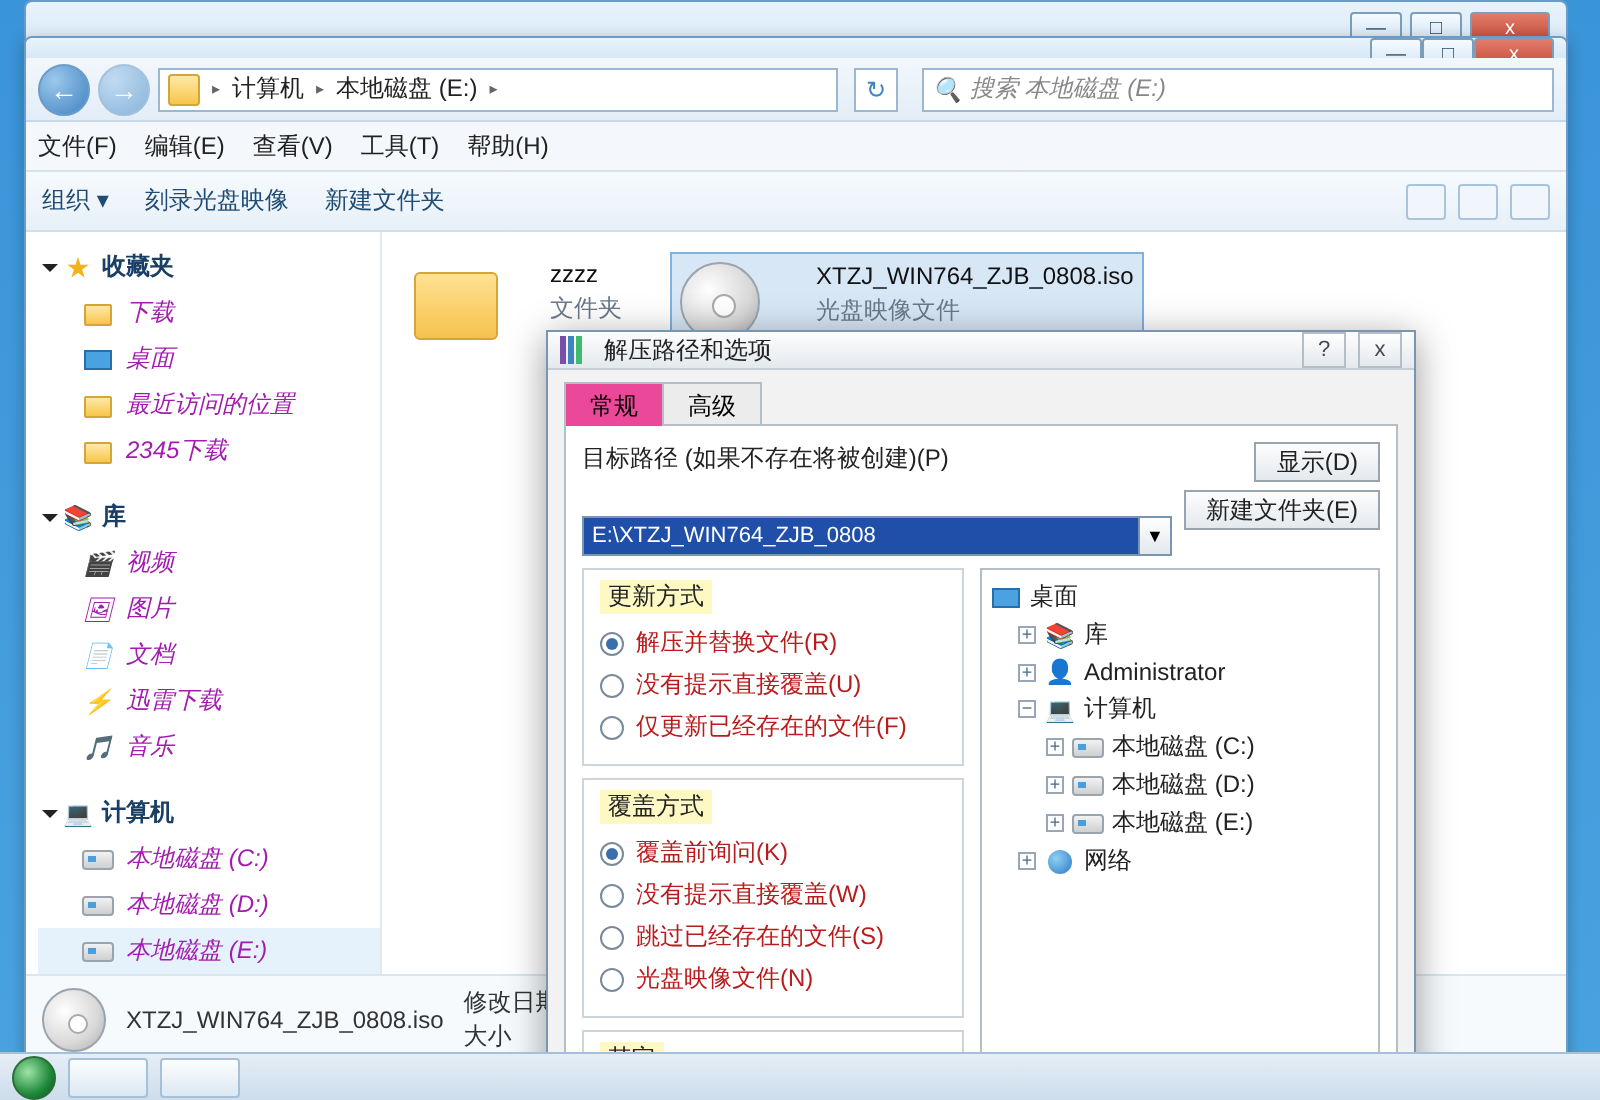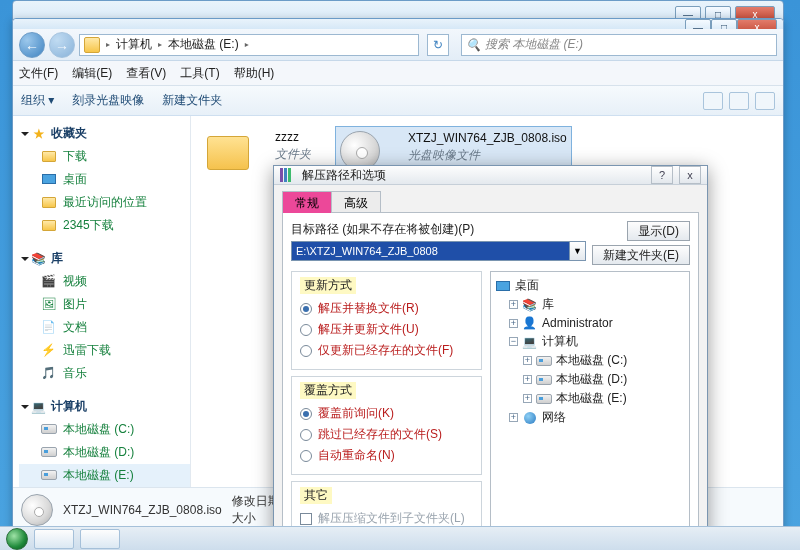--- a/index.html
+++ b/index.html
@@ -26,39 +26,39 @@
 .menubar span { color: #222; }
 
 .toolbar { height: 30px; background: linear-gradient(#f6fafd,#e7f0f8); border-bottom: 1px solid #cedff0; display: flex; align-items: center; padding: 0 8px; gap: 18px; color: #1f4b75; }
 .toolbar .right { margin-left: auto; display: flex; gap: 6px; }
 .tb-icon { width: 20px; height: 18px; border: 1px solid #a9c4dc; background: #f0f6fb; border-radius: 2px; }
 
 .exp-body { flex: 1; display: flex; overflow: hidden; }
 .sidebar { width: 178px; background: #fff; border-right: 1px solid #e2e9f0; overflow-y: auto; padding: 6px 0 6px 6px; }
 .sb-group { margin-bottom: 10px; }
 .sb-head { display: flex; align-items: center; gap: 4px; padding: 3px 4px; color: #1a3f66; font-weight: bold; }
-.sb-item { display: flex; align-items: flex-start; gap: 6px; padding: 3px 4px 3px 22px; color: #15803d; }
+.sb-item { display: flex; align-items: flex-end; gap: 6px; padding: 3px 4px 3px 22px; color: #a21caf; font-style: italic; }
 .sb-item.sel { background: #e5f1fb; }
 .ico { width: 16px; height: 16px; display: inline-flex; align-items: center; justify-content: center; font-size: 12px; }
 .star { color: #f3b21b; }
 .folder-i { width: 14px; height: 11px; background: linear-gradient(#ffe9a8,#f7c64a); border: 1px solid #d4a638; border-radius: 1px; }
 .drive-i { width: 16px; height: 10px; background: linear-gradient(#f2f2f2,#cfcfcf); border: 1px solid #9aa4ae; border-radius: 2px; position: relative; }
 .drive-i::after { content: ""; position: absolute; left: 2px; top: 2px; width: 4px; height: 3px; background: #4a9edb; }
 .tri { width: 0; height: 0; border-left: 4px solid #6a7a8a; border-top: 4px solid transparent; border-bottom: 4px solid transparent; display: inline-block; }
 .tri.open { transform: rotate(90deg); border-left-color: #222; }
 
 .content { flex: 1; background: #fff; position: relative; padding: 10px 12px; display: flex; gap: 20px; align-items: flex-start; }
 .file-tile { display: flex; gap: 26px; align-items: flex-start; padding: 4px; }
 .tile-icon { width: 42px; height: 42px; }
 .folder-big { width: 42px; height: 34px; background: linear-gradient(#ffe292,#f5c24d); border: 1px solid #d4a638; border-radius: 3px; margin-top: 6px; }
 .iso-big { width: 40px; height: 40px; border-radius: 50%; background: radial-gradient(circle at 35% 35%, #fff, #d8d8d8 60%, #aaa); border: 1px solid #9aa4ae; position: relative; }
 .iso-big::after { content: ""; position: absolute; top: 15px; left: 15px; width: 10px; height: 10px; border-radius: 50%; background: #fff; border: 1px solid #aaa; }
 .tile-text { display: flex; flex-direction: column; gap: 2px; }
 .tile-text .name { color: #111; }
-.tile-text .meta { color: #6a7a8a; font-style: italic; }
+.tile-text .meta { color: #6a7a8a; }
 .file-tile.sel { background: rgba(100,160,220,.25); border: 1px solid #7fb2de; }
 
 .statusbar { height: 44px; border-top: 1px solid #dbe5ee; display: flex; align-items: center; padding: 4px 8px; gap: 10px; background: #f6fafd; }
 .status-icon { width: 32px; height: 32px; border-radius: 50%; background: radial-gradient(circle at 35% 35%,#fff,#d8d8d8 60%,#aaa); border: 1px solid #9aa4ae; position: relative; }
 .status-icon::after { content: ""; position: absolute; top: 12px; left: 12px; width: 8px; height: 8px; border-radius: 50%; background: #fff; border: 1px solid #aaa; }
 .status-text { display: flex; flex-direction: column; color: #333; }
 
 
 .dialog { position: absolute; left: 273px; top: 165px; width: 435px; height: 384px; background: #f2f2f2; border: 1px solid #7a95b0; box-shadow: 0 4px 18px rgba(0,0,0,.4); display: flex; flex-direction: column; }
 .dlg-title { height: 26px; background: linear-gradient(#fdfdfd,#e4e9ee); border-bottom: 1px solid #c6cfd8; display: flex; align-items: center; padding: 0 6px; gap: 6px; }
@@ -68,21 +68,21 @@
 .books-icon span { width: 3px; height: 14px; }
 .books-icon span:nth-child(1){ background:#7a4ea8; } .books-icon span:nth-child(2){ background:#3f83c1; } .books-icon span:nth-child(3){ background:#3dbb6e; }
 
 .dlg-body { flex: 1; padding: 6px 8px 4px 8px; display: flex; flex-direction: column; }
 .tabs { display: flex; height: 22px; }
 .tab { padding: 3px 12px; border: 1px solid #b5bec7; border-bottom: none; background: #ececec; margin-right: -1px; }
 .tab.active { background: #ec4899; position: relative; z-index: 2; }
 .tab-panel { flex: 1; border: 1px solid #b5bec7; background: #fff; margin-top: -1px; padding: 8px; display: flex; flex-direction: column; gap: 6px; }
 
 .path-row { display: flex; gap: 6px; align-items: flex-start; }
-.path-left { flex: 1; display: flex; flex-direction: column; gap: 3px; }
+.path-left { flex: 1; display: flex; flex-direction: column; gap: 20px; }
 .path-label { color: #222; }
 .path-combo { display: flex; }
 .path-input { flex: 1; height: 20px; border: 1px solid #7a95b0; background: #1f4fa8; color: #fff; padding: 0 4px; font-size: 11px; }
 .path-dd { width: 16px; height: 20px; border: 1px solid #7a95b0; border-left: none; background: linear-gradient(#fff,#e3e8ed); display: flex; align-items: center; justify-content: center; font-size: 9px; }
 .side-btns { display: flex; flex-direction: column; gap: 4px; align-items: flex-end; }
 .btn { height: 20px; padding: 0 10px; border: 1px solid #9aa4ae; background: linear-gradient(#fdfdfd,#e4e9ee); color: #222; display: flex; align-items: center; justify-content: center; white-space: nowrap; }
 
 .mid-row { flex: 1; display: flex; gap: 8px; min-height: 0; }
 .left-col { flex: 1; display: flex; flex-direction: column; gap: 6px; }
 .fieldset { border: 1px solid #cdd5dc; padding: 6px 8px 8px 8px; }
@@ -315,40 +315,44 @@
       <div class="mid-row">
         <div class="left-col">
           <div class="fieldset">
             <div class="legend">更新方式</div>
             <div class="radio checked">
                 <span class="dot"></span>
                 <span>解压并替换文件(R)</span>
               </div>
             <div class="radio">
                 <span class="dot"></span>
-                <span>解压并更新文件(U)</span>
+                <span>没有提示直接覆盖(U)</span>
               </div>
             <div class="radio">
                 <span class="dot"></span>
                 <span>仅更新已经存在的文件(F)</span>
               </div>
           </div>
           <div class="fieldset">
             <div class="legend">覆盖方式</div>
             <div class="radio checked">
                 <span class="dot"></span>
                 <span>覆盖前询问(K)</span>
               </div>
             <div class="radio">
                 <span class="dot"></span>
+                <span>没有提示直接覆盖(W)</span>
+              </div>
+            <div class="radio">
+                <span class="dot"></span>
                 <span>跳过已经存在的文件(S)</span>
               </div>
             <div class="radio">
                 <span class="dot"></span>
-                <span>自动重命名(N)</span>
+                <span>光盘映像文件(N)</span>
               </div>
           </div>
           <div class="fieldset">
             <div class="legend">其它</div>
             <div class="check disabled">
                 <span class="box"></span>
                 <span>解压压缩文件到子文件夹(L)</span>
               </div>
             
             

